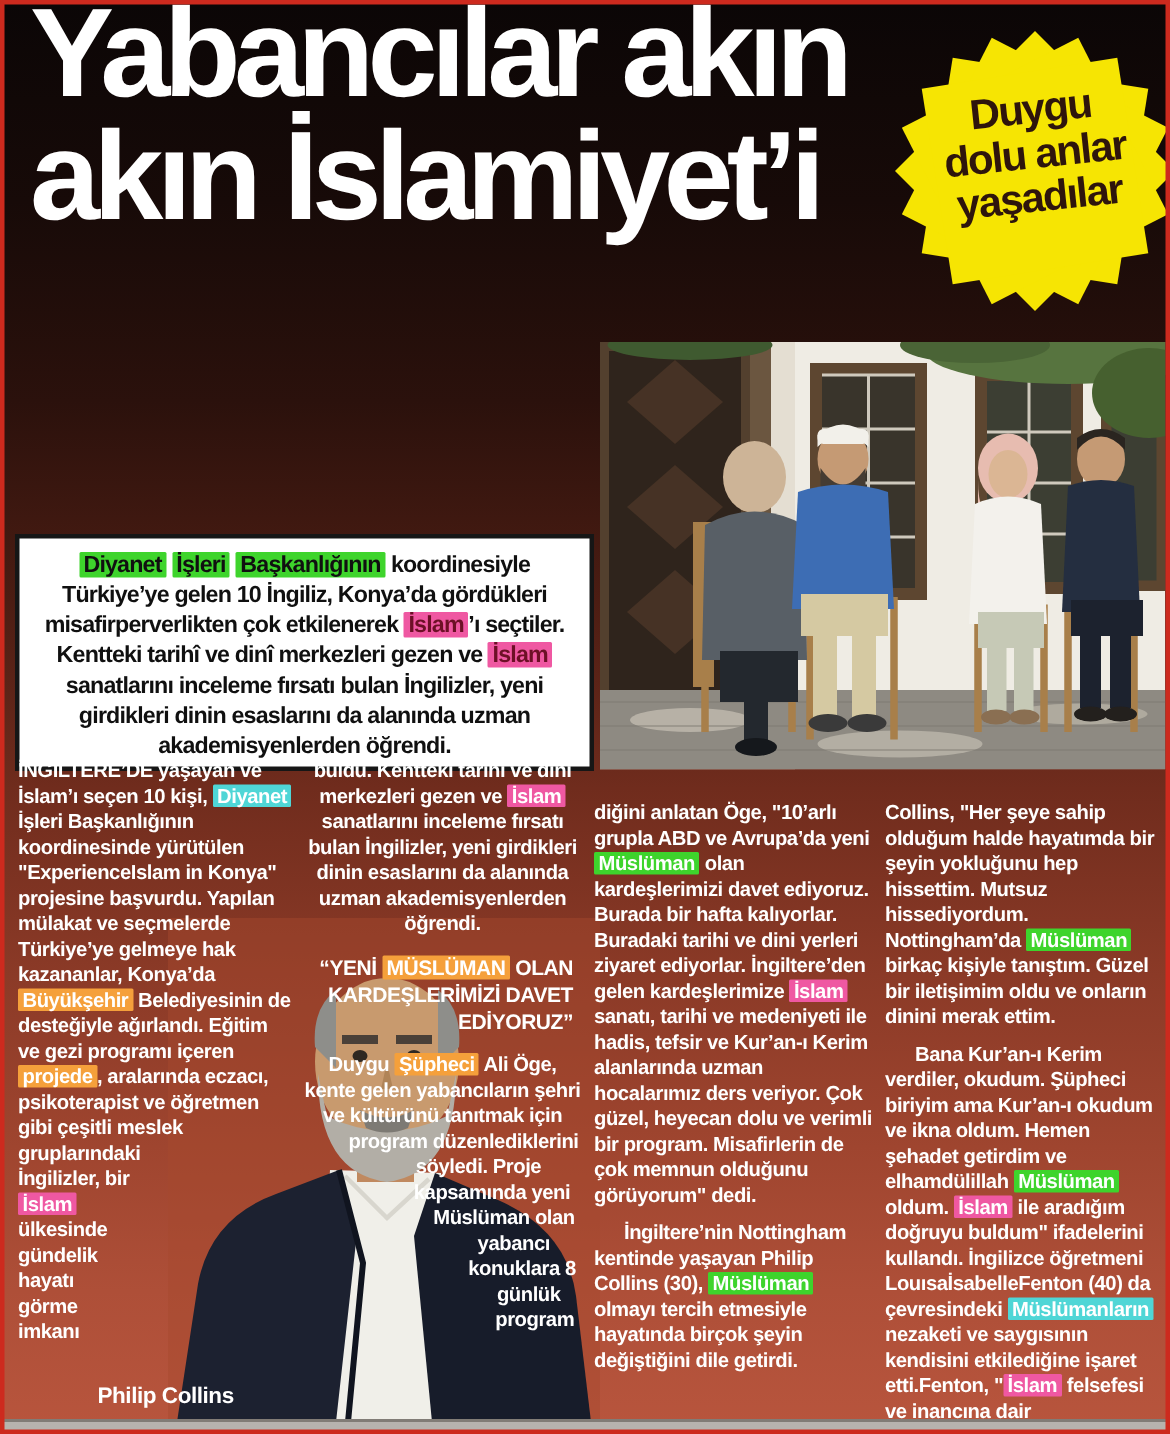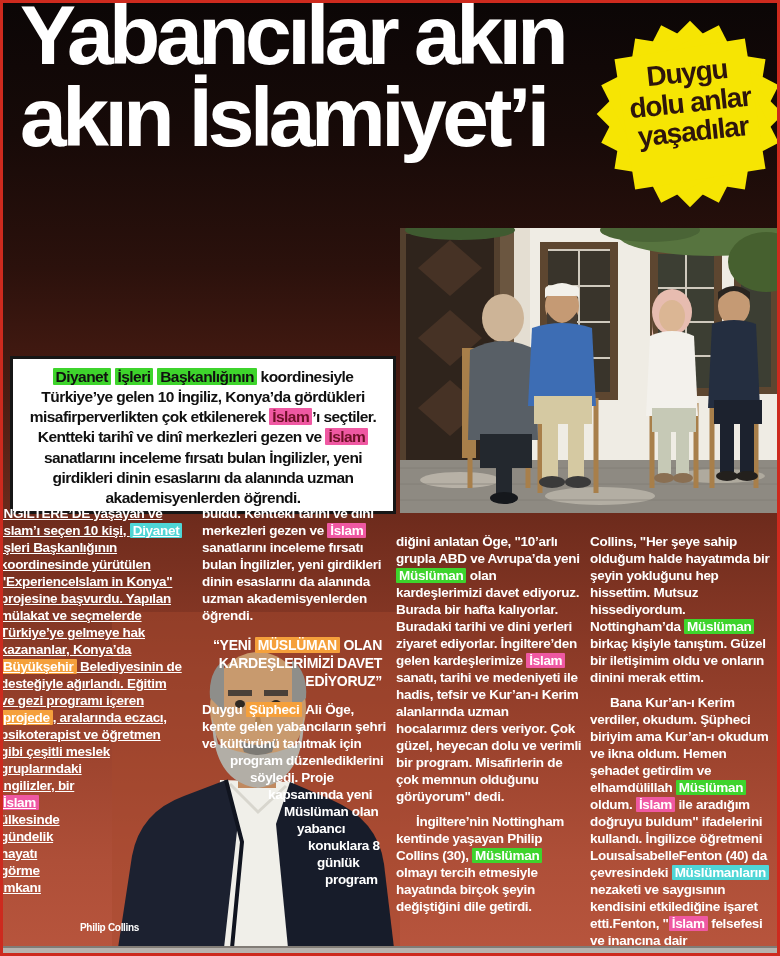--- a/index.html
+++ b/index.html
@@ -27,48 +27,48 @@
   .top-photo{position:absolute;left:400px;top:228px;width:377px;height:285px;z-index:4;overflow:hidden;}
 
   
   .lead{position:absolute;left:10px;top:338px;width:386px;height:158px;box-sizing:border-box;
     background:#fff;border:3px solid #161616;padding:8px 10px;z-index:5;overflow:hidden;margin-top:18px;}
   .lead-inner{margin:0;text-align:center;color:#101010;font-size:15.5px;line-height:1.3;letter-spacing:-0.55px;}
 
   
   .col{position:absolute;color:#fff;font-size:13.5px;line-height:1.26;letter-spacing:-0.3px;
     overflow:hidden;z-index:6;}
-  .col1{left:0;top:505px;width:183px;height:445px;text-decoration:underline;}
+  .col1{left:12px;top:505px;width:183px;height:445px;}
   .col2{left:202px;top:505px;width:186px;height:445px;}
   .col3{left:396px;top:533px;width:186px;height:417px;}
   .col4{left:590px;top:533px;width:184px;height:417px;}
   .para{margin:0;}
   .para.body{text-align:left;}
-  .para.body-center{}
+  .para.body-center{text-align:center;}
   .para.body-indent{text-align:left;text-indent:20px;margin-top:8px;}
   .para.subhead-center{text-align:right;font-size:14px;margin:12px 6px 10px;line-height:1.3;}
   .para.subhead-left{text-align:left;font-size:14px;margin:14px 0 10px;line-height:1.3;}
 
   
   .hl{padding:0 3px;border-radius:1px;}
   .hl-green{background:#3ed42c;color:#fff;}
   .hl-pink{background:#ef58a2;color:#fff;}
   .hl-cyan{background:#4fd6d6;color:#fff;}
   .hl-orange{background:#f5a03b;color:#fff;}
   .hl-yellow{background:#f6e72f;color:#7c150e;}
   .lead .hl-green{color:#101010;}
   .lead .hl-pink{color:#6d1026;}
 
   
   .fr{float:right;clear:right;width:0;}
   .fl{float:left;clear:left;width:0;}
 
   
   .portrait{position:absolute;left:112px;top:612px;width:288px;height:336px;z-index:3;}
-  .caption{position:absolute;left:80px;top:922px;z-index:7;color:#fff;font-size:10px;letter-spacing:-0.3px;}
+  .caption{position:absolute;left:65px;top:922px;z-index:7;color:#fff;font-size:15px;letter-spacing:-0.3px;}
 
   .bottom-bar{position:absolute;left:0;bottom:0;width:100%;height:8px;background:#b7b3ae;
     border-top:2px solid #817c76;z-index:8;}
 </style>
 </head>
 <body>
 
 <div class="page">
 
   <div class="headline">

